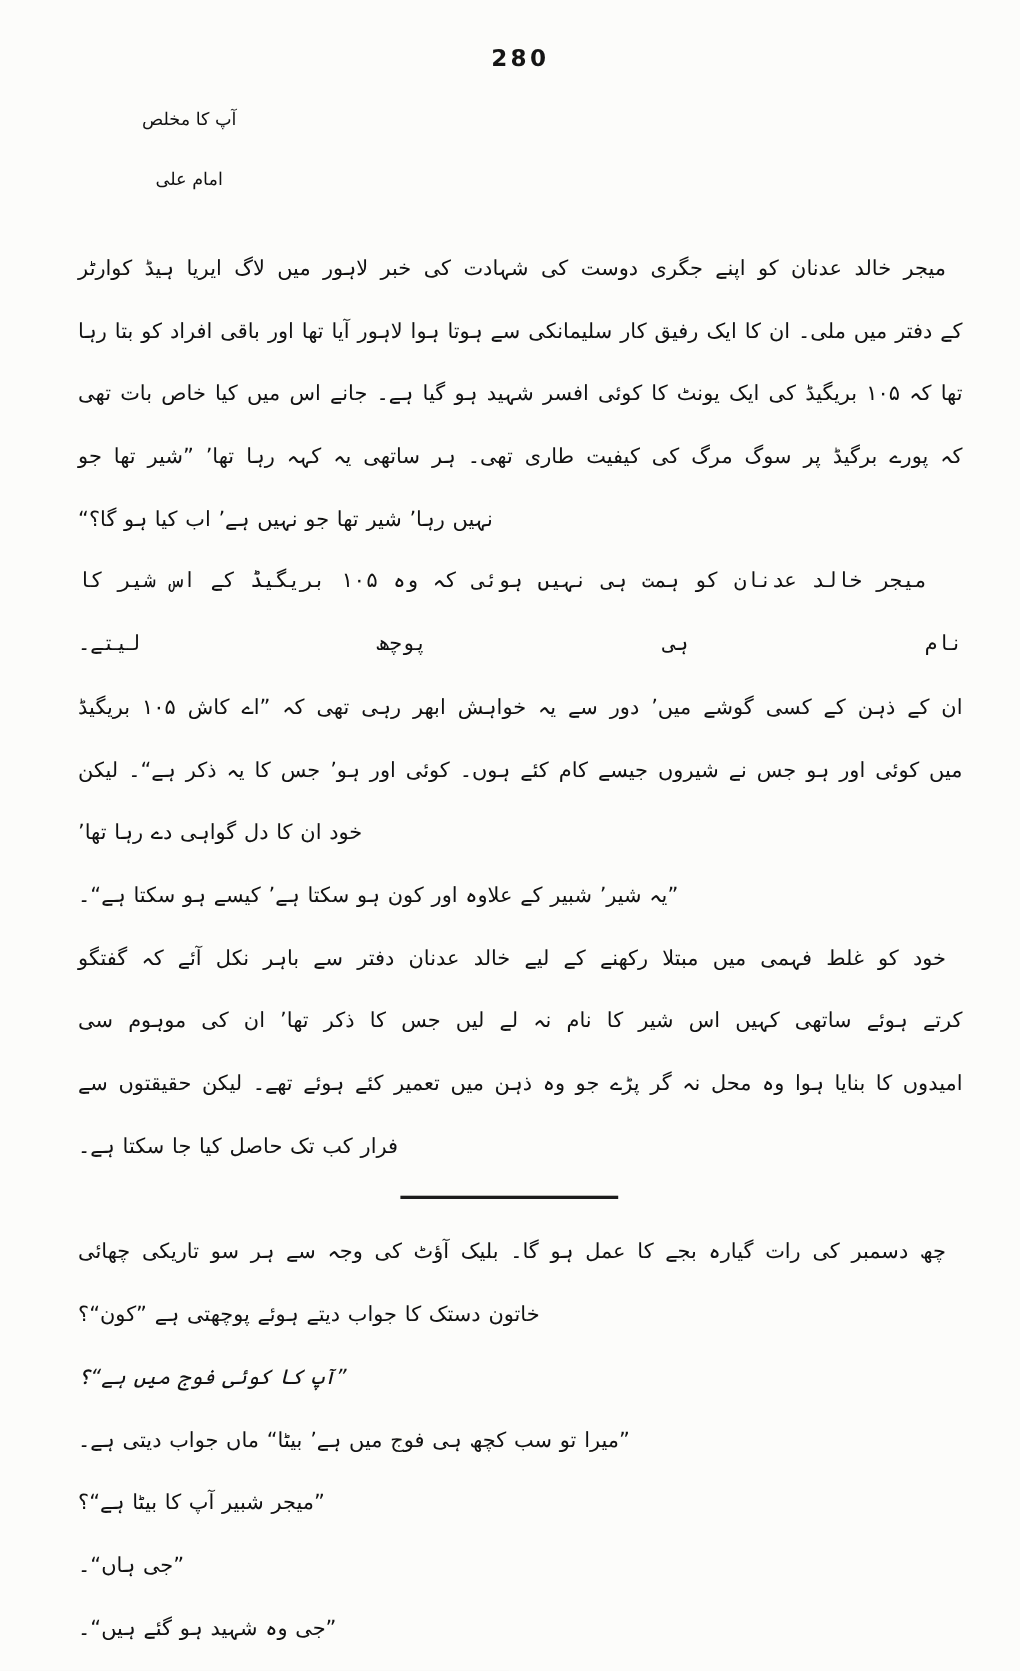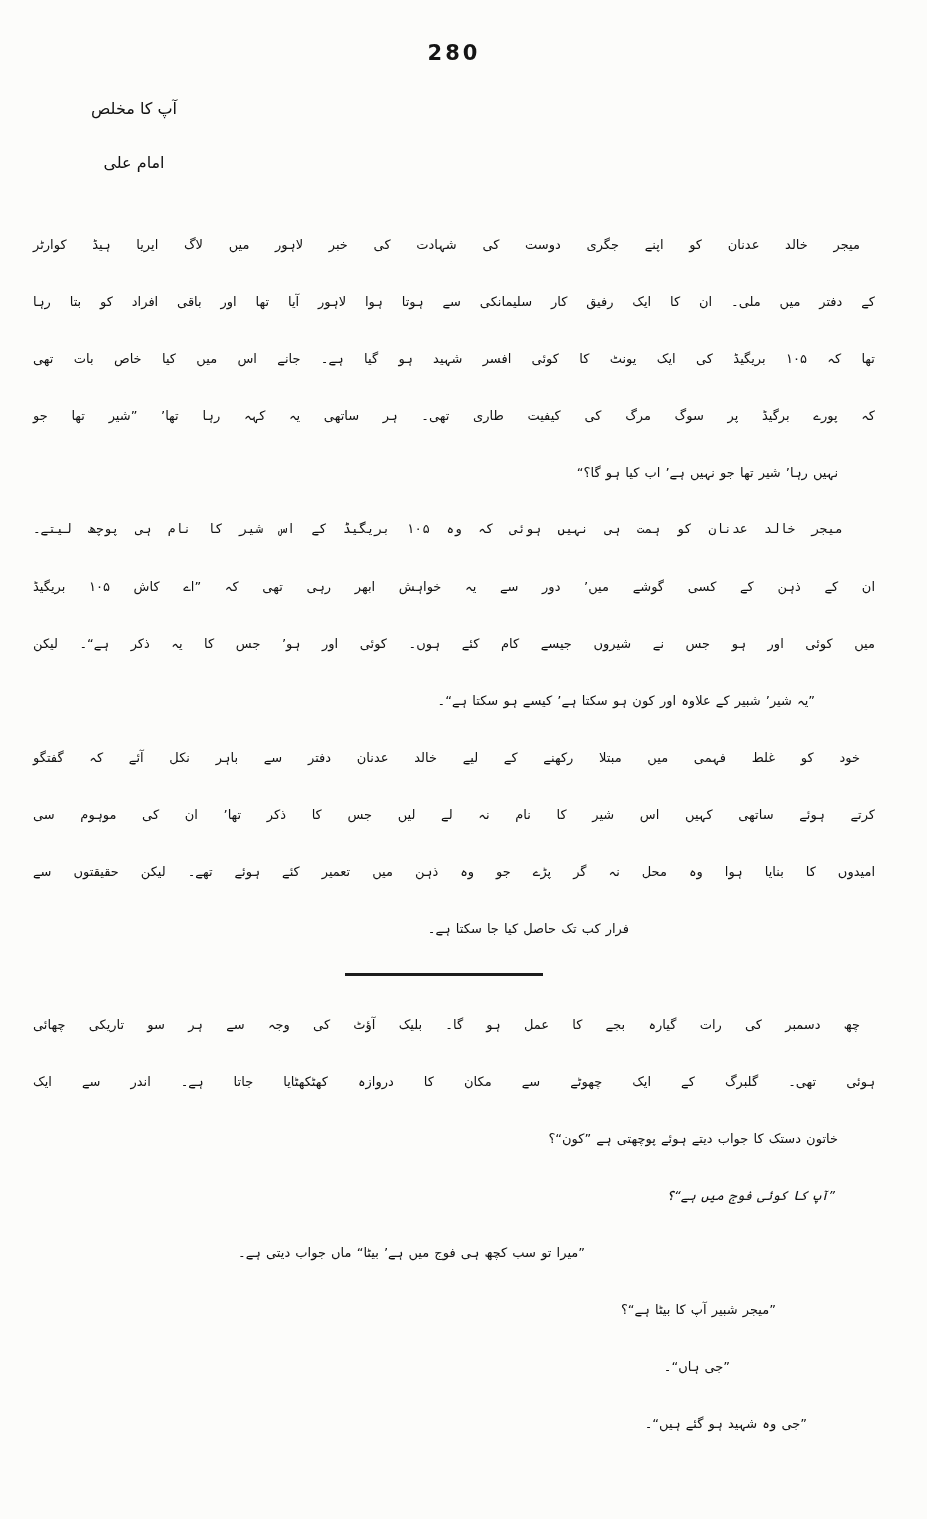--- a/index.html
+++ b/index.html
@@ -10,21 +10,21 @@
   .sheet {
     position: relative;
     width: 927px;
     height: 1519px;
     margin: 0 auto;
     background: #fcfcfa;
     color: #111;
     font-family: "DejaVu Sans", sans-serif;
     overflow: hidden;
     box-sizing: border-box;
-    padding: 38px 52px 20px 33px;
+    padding: 38px 52px 20px 71px;
   }
   .page-number {
     direction: ltr;
     text-align: center;
     font-size: 21px;
     font-weight: bold;
     letter-spacing: 3px;
     color: #151515;
     height: 30px;
     line-height: 30px;
@@ -40,32 +40,32 @@
     line-height: 54px;
     font-weight: 500;
   }
   .closing-block .closing-line { white-space: nowrap; }
   .body-text {
     direction: rtl;
     margin-top: 26px;
   }
   .tl {
     direction: rtl;
-    font-size: 13px;
+    font-size: 19px;
     line-height: 57px;
     min-height: 57px;
     word-spacing: 1px;
   }
   
   .j {
     text-align: justify;
     text-align-last: justify;
   }
   
-  .r { text-align: right; }
+  .r { text-align: left; }
   .ind-sm { text-indent: 15px; }
   .ind    { text-indent: 32px; font-family: Liberation Mono, monospace; }
   .section-divider {
     border: none;
     border-top: 3px solid #1c1c1c;
     width: 198px;
     margin: 16px auto 20px auto;
     transform: translateX(-10px);
   }
 </style>
@@ -88,36 +88,36 @@
       <div class="tl j">کے دفتر میں ملی۔ ان کا ایک رفیق کار سلیمانکی سے ہوتا ہوا لاہور آیا تھا اور باقی افراد کو بتا رہا</div>
       <div class="tl j">تھا کہ ۱۰۵ بریگیڈ کی ایک یونٹ کا کوئی افسر شہید ہو گیا ہے۔ جانے اس میں کیا خاص بات تھی</div>
       <div class="tl j">کہ پورے برگیڈ پر سوگ مرگ کی کیفیت طاری تھی۔ ہر ساتھی یہ کہہ رہا تھا’ ”شیر تھا جو</div>
       <div class="tl r" style="margin-right:37px;">نہیں رہا’ شیر تھا جو نہیں ہے’ اب کیا ہو گا؟“</div>
     </div>
 
     <div>
       <div class="tl j ind">میجر خالد عدنان کو ہمت ہی نہیں ہوئی کہ وہ ۱۰۵ بریگیڈ کے اس شیر کا نام ہی پوچھ لیتے۔</div>
       <div class="tl j">ان کے ذہن کے کسی گوشے میں’ دور سے یہ خواہش ابھر رہی تھی کہ ”اے کاش ۱۰۵ بریگیڈ</div>
       <div class="tl j">میں کوئی اور ہو جس نے شیروں جیسے کام کئے ہوں۔ کوئی اور ہو’ جس کا یہ ذکر ہے“۔ لیکن</div>
+      <div class="tl r" style="margin-right:75px;">خود ان کا دل گواہی دے رہا تھا’</div>
     </div>
 
     <div class="tl r" style="margin-right:60px;">”یہ شیر’ شبیر کے علاوہ اور کون ہو سکتا ہے’ کیسے ہو سکتا ہے“۔</div>
 
     <div>
       <div class="tl j ind-sm">خود کو غلط فہمی میں مبتلا رکھنے کے لیے خالد عدنان دفتر سے باہر نکل آئے کہ گفتگو</div>
       <div class="tl j">کرتے ہوئے ساتھی کہیں اس شیر کا نام نہ لے لیں جس کا ذکر تھا’ ان کی موہوم سی</div>
       <div class="tl j">امیدوں کا بنایا ہوا وہ محل نہ گر پڑے جو وہ ذہن میں تعمیر کئے ہوئے تھے۔ لیکن حقیقتوں سے</div>
       <div class="tl r" style="margin-right:246px;">فرار کب تک حاصل کیا جا سکتا ہے۔</div>
     </div>
 
     <hr class="section-divider">
 
     <div>
       <div class="tl j ind-sm">چھ دسمبر کی رات گیارہ بجے کا عمل ہو گا۔ بلیک آؤٹ کی وجہ سے ہر سو تاریکی چھائی</div>
-      <div class="tl j">ہوئی تھی۔ گلبرگ کے ایک چھوٹے سے مکان کا دروازہ کھٹکھٹایا جاتا ہے۔ اندر سے ایک</div>
       <div class="tl r" style="margin-right:37px;">خاتون دستک کا جواب دیتے ہوئے پوچھتی ہے ”کون“؟</div>
     </div>
 
     <div>
       <div class="tl r" style="margin-right:40px;font-style:italic;">”آپ کا کوئی فوج میں ہے“؟</div>
       <div class="tl r" style="margin-right:290px;">”میرا تو سب کچھ ہی فوج میں ہے’ بیٹا“ ماں جواب دیتی ہے۔</div>
       <div class="tl r" style="margin-right:99px;">”میجر شبیر آپ کا بیٹا ہے“؟</div>
       <div class="tl r" style="margin-right:145px;">”جی ہاں“۔</div>
       <div class="tl r" style="margin-right:68px;">”جی وہ شہید ہو گئے ہیں“۔</div>
     </div>

